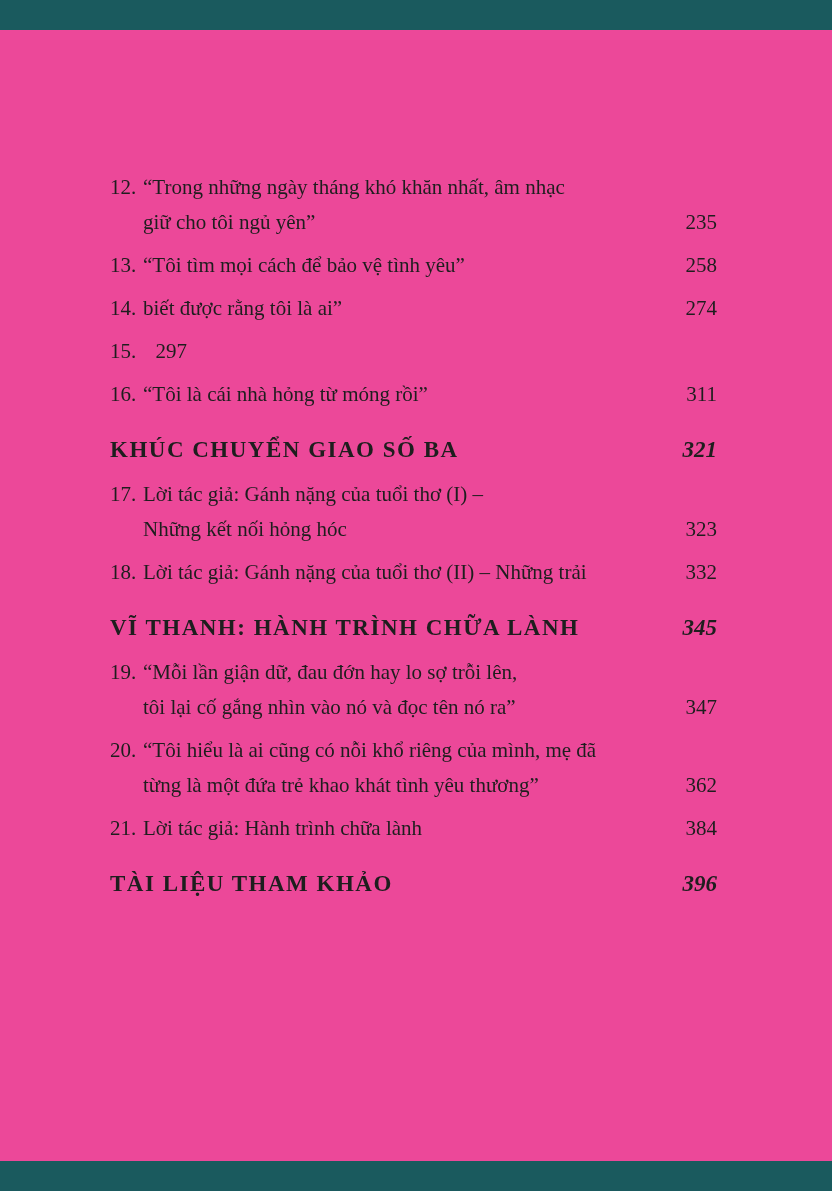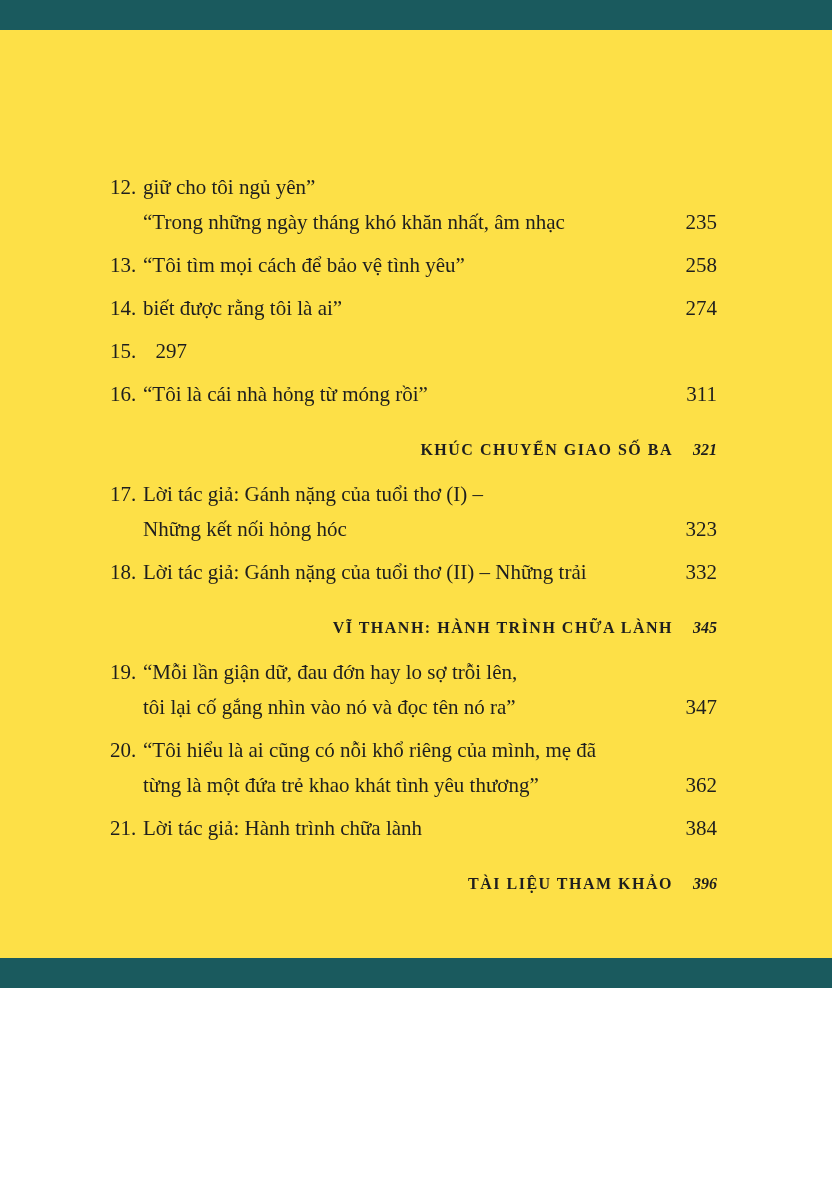--- a/index.html
+++ b/index.html
@@ -1,20 +1,20 @@
 <!DOCTYPE html>
 <html><head>
 <meta charset="utf-8">
 <style>
   html, body { margin: 0; padding: 0; background: #ffffff; }
   .page {
     position: relative;
     width: 832px;
-    height: 988px;
-    background: #fde047;
+    height: 1191px;
+    background: #ec4899;
     overflow: hidden;
     font-family: "Liberation Serif", "DejaVu Serif", serif;
     color: #1e1e1e;
   }
   .bar {
     position: absolute;
     left: 0;
     width: 100%;
     height: 30px;
     background: #1a5a5e;
@@ -46,43 +46,43 @@
   .line { white-space: nowrap; }
   .pg {
     flex: none;
     align-self: flex-end;
     margin-left: 6px;
     text-align: right;
     min-width: 38px;
   }
   .heading {
     display: flex;
-    justify-content: flex-end;
+    justify-content: space-between;
     align-items: flex-end;
-    font-size: 16px;
+    font-size: 23px;
     line-height: 35px;
     font-weight: bold;
     letter-spacing: 1.5px;
     margin-top: 12px;
     margin-bottom: 10px;
     white-space: nowrap;
   }
   .heading .pg { letter-spacing: 0; font-style: italic; }
 </style>
 </head>
 <body>
 
 <div class="page">
   <div class="bar top" style="background: rgb(26, 90, 94);"></div>
   <div class="toc">
       <div class="entry">
         <div class="num">12.</div>
         <div class="lines">
+          <div class="line">“Trong những ngày tháng khó khăn nhất, âm nhạc</div>
           <div class="line">giữ cho tôi ngủ yên”</div>
-          <div class="line">“Trong những ngày tháng khó khăn nhất, âm nhạc</div>
         </div>
         <div class="pg">235</div>
       </div>
       <div class="entry">
         <div class="num">13.</div>
         <div class="lines">
           <div class="line">“Tôi tìm mọi cách để bảo vệ tình yêu”</div>
         </div>
         <div class="pg">258</div>
       </div>

